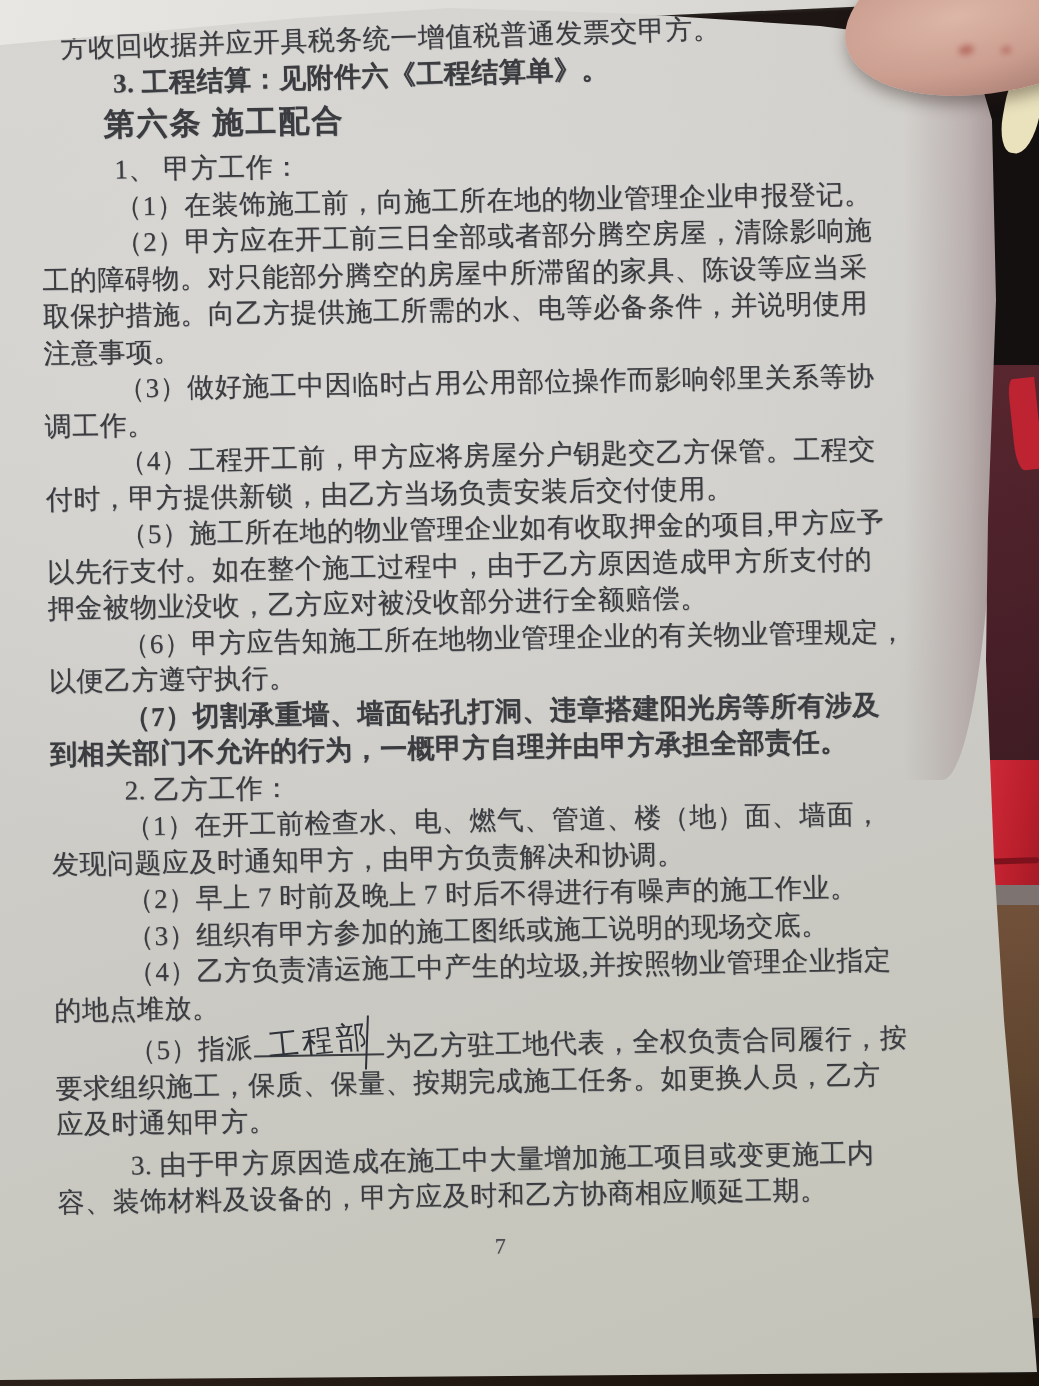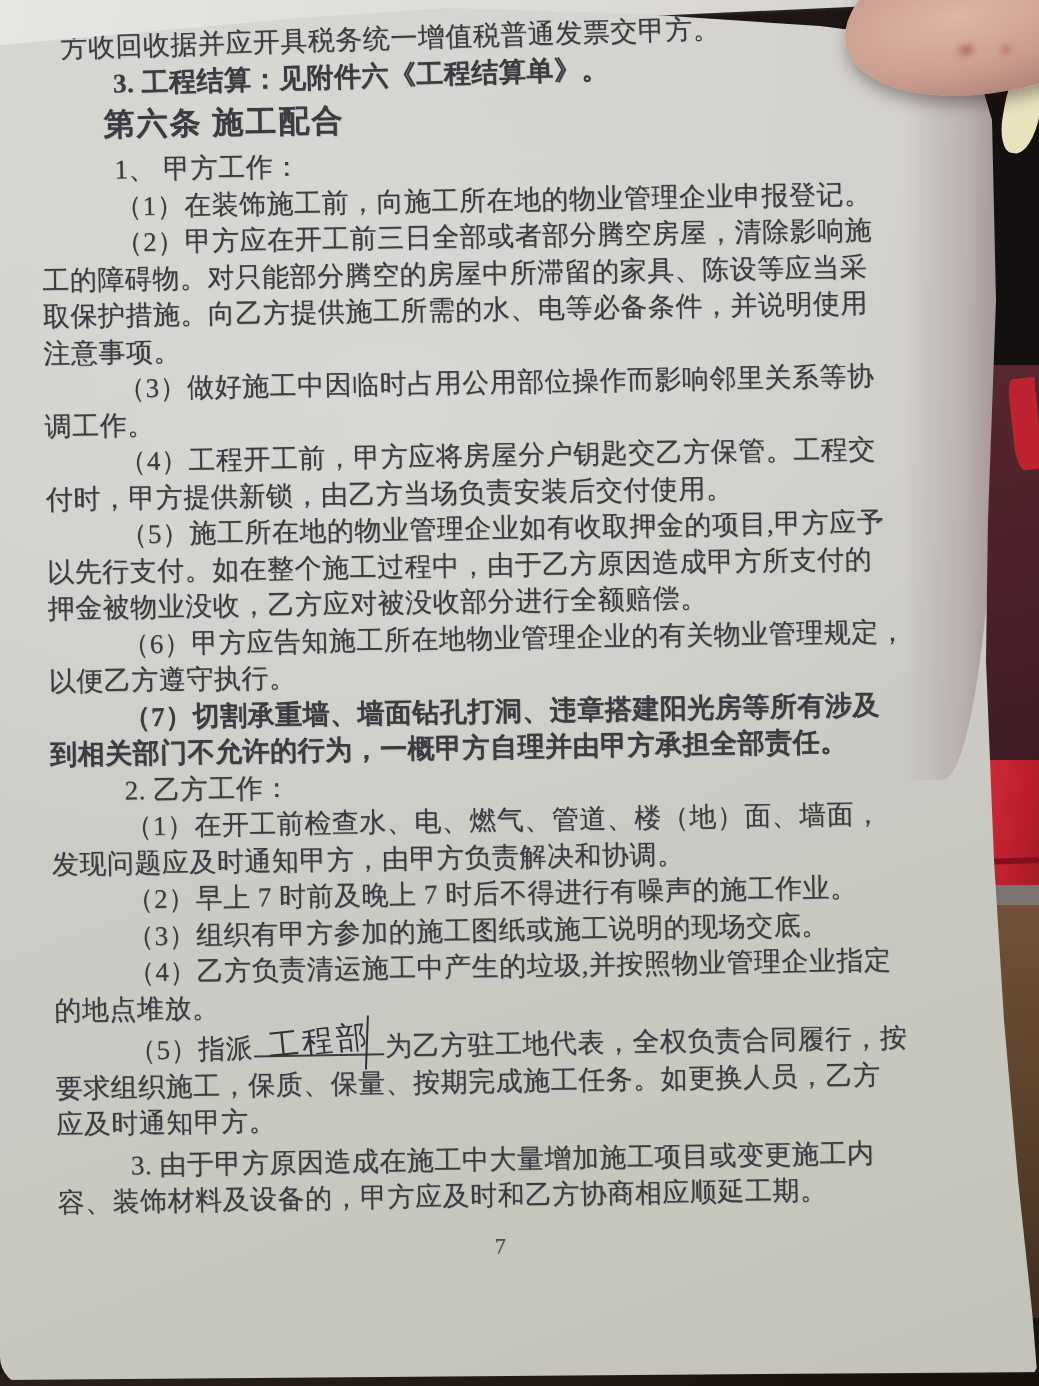--- a/index.html
+++ b/index.html
@@ -40,21 +40,20 @@
   
   .page {
     position:absolute; inset:0;
     clip-path:polygon(0 45px,300px 18px,450px 8px,640px 14px,820px 26px,930px 40px,
       975px 62px,992px 120px,996px 300px,988px 520px,986px 660px,994px 860px,
       1004px 1020px,1018px 1180px,1032px 1310px,1037px 1372px,0 1380px);
     background:
       radial-gradient(ellipse 900px 700px at 38% 30%, rgba(224,222,219,.55), rgba(224,222,219,0) 70%),
       linear-gradient(160deg,#d8d6d3 0%,#d2d0cc 28%,#cbcac5 58%,#c6c6bc 85%,#c2c2b8 100%);
     filter:drop-shadow(0 0 3px rgba(0,0,0,.35));
-    border-radius:29px;
   }
   .page-curl {
     position:absolute; right:40px; top:0; width:95px; height:780px;
     background:linear-gradient(to right, rgba(150,130,130,0) 0%, rgba(152,130,132,.38) 65%, rgba(128,102,106,.55) 100%);
     border-radius:0 0 60% 0;
   }
 
   
   .text-block {
     position:absolute; left:58px; top:30px; width:884px;

